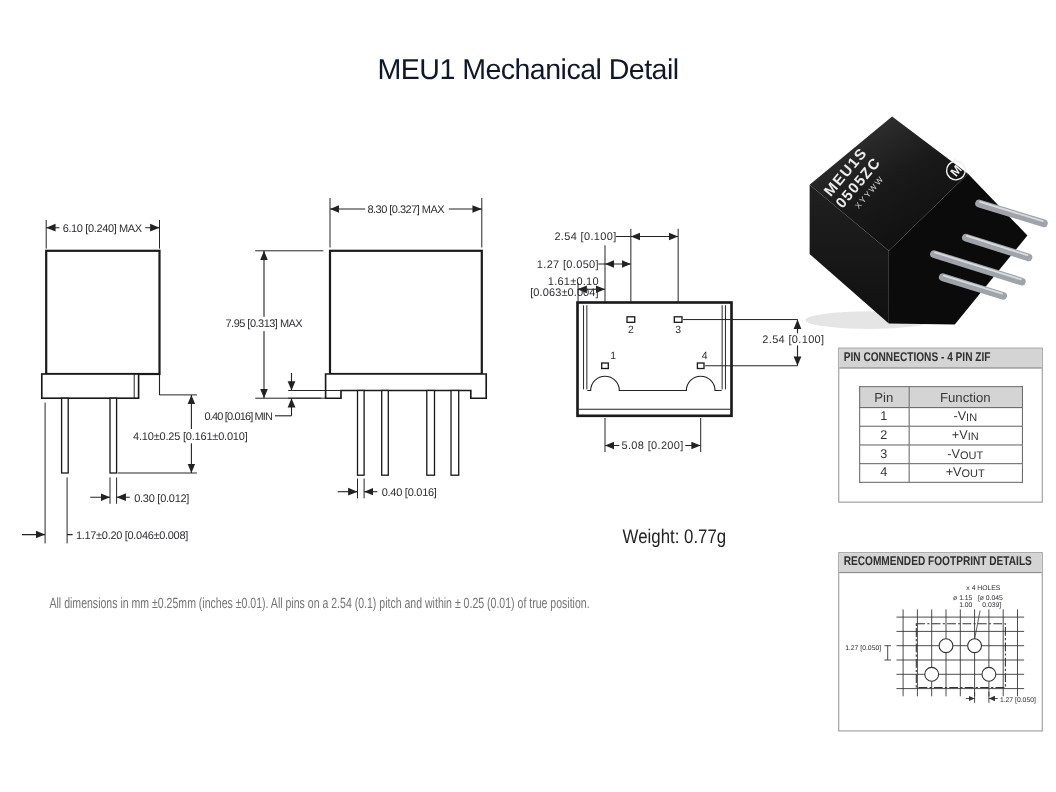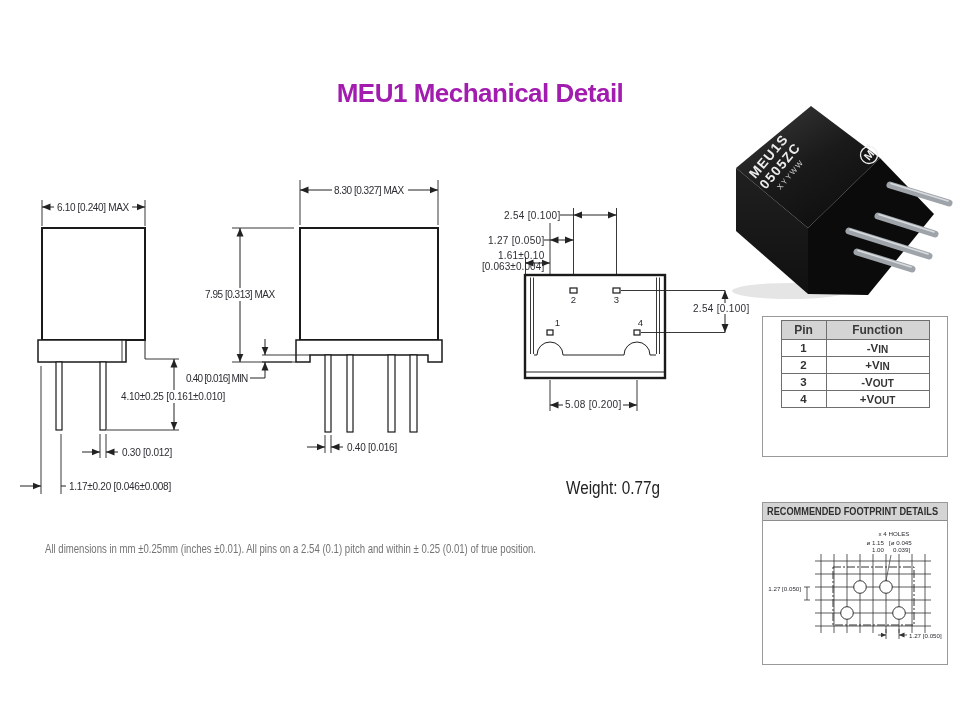--- a/index.html
+++ b/index.html
@@ -1,20 +1,20 @@
 <!DOCTYPE html>
 <html><head>
 <meta charset="utf-8">
 <style>
   html,body{margin:0;padding:0;background:#fff;}
   .stage{position:relative;width:960px;height:720px;background:#ffffff;overflow:hidden;
          font-family:"Liberation Sans","DejaVu Sans",sans-serif;}
   .abs{position:absolute;}
   .title{position:absolute;top:48px;left:0;width:100%;text-align:center;
-         font-size:26px;font-weight:bold;color:#a21caf;letter-spacing:-0.5px;margin-top:30px;}
+         font-size:26px;font-weight:normal;color:#0f172a;letter-spacing:-0.5px;}
   .weight{position:absolute;left:566px;top:478px;font-size:18px;color:#222;}
   .weight span{display:inline-block;transform:scaleX(0.85);transform-origin:0 50%;}
   .note{position:absolute;left:45px;top:541px;font-size:13.5px;color:#737373;white-space:nowrap;}
   .note span{display:inline-block;transform:scaleX(0.71);transform-origin:0 50%;}
 
   
   svg text{font-family:"Liberation Sans","DejaVu Sans",sans-serif;}
   .dl{font-size:10px;fill:#2d2d33;letter-spacing:-0.2px;}
   .num{font-size:9.5px;fill:#2d2d33;}
   .ln{stroke:#222;stroke-width:1;fill:none;}
@@ -23,21 +23,21 @@
   .med{stroke:#1a1a1a;stroke-width:1.5;fill:#fff;}
   .pin{stroke:#1a1a1a;stroke-width:1.2;fill:#fff;}
   .wbg{fill:#fff;}
 
   
   .panel{position:absolute;left:762px;width:184px;background:#fff;border:1px solid #999;}
   .panel-h{height:17px;line-height:17px;background:#d4d4d4;border-bottom:1px solid #8c8c8c;
            color:#2f2f2f;font-weight:bold;font-size:11.5px;padding-left:4px;
            overflow:hidden;white-space:nowrap;}
   .panel-h span{display:inline-block;transform:scaleX(0.8);transform-origin:0 50%;}
-  .pin-table{border-collapse:collapse;margin:3px auto 0;font-weight:bold;}
+  .pin-table{border-collapse:collapse;margin:16px auto 0;}
   .pin-table td{border:1px solid #6f6f6f;font-size:11.5px;color:#333;text-align:center;
                 height:16px;padding:0;}
   .pin-table .c1{width:44px;}
   .pin-table .c2{width:102px;}
   .pin-table .hd td{background:#d4d4d4;height:18px;font-size:12px;color:#3a3a3a;}
   .vsub{font-size:10px;position:relative;bottom:-1px;letter-spacing:0;}
   .fp-label{font-size:6.2px;fill:#2d2d33;}
 </style>
 </head>
 <body>
@@ -222,20 +222,23 @@
 
   <div class="weight">
     <span>Weight: 0.77g</span>
   </div>
 
   <div class="note">
     <span>All dimensions in mm ±0.25mm (inches ±0.01). All pins on a 2.54 (0.1) pitch and within ± 0.25 (0.01) of true position.</span>
   </div>
 
   <div class="panel" style="top:316px;height:139px;">
+    <div class="panel-h">
+      <span>PIN CONNECTIONS - 4 PIN ZIF</span>
+    </div>
     <table class="pin-table">
       <tbody>
         <tr class="hd">
           <td class="c1">Pin</td>
           <td class="c2">Function</td>
         </tr>
         <tr>
           <td class="c1">1</td>
           <td class="c2"><span>-V</span><span class="vsub">IN</span></td>
         </tr>

